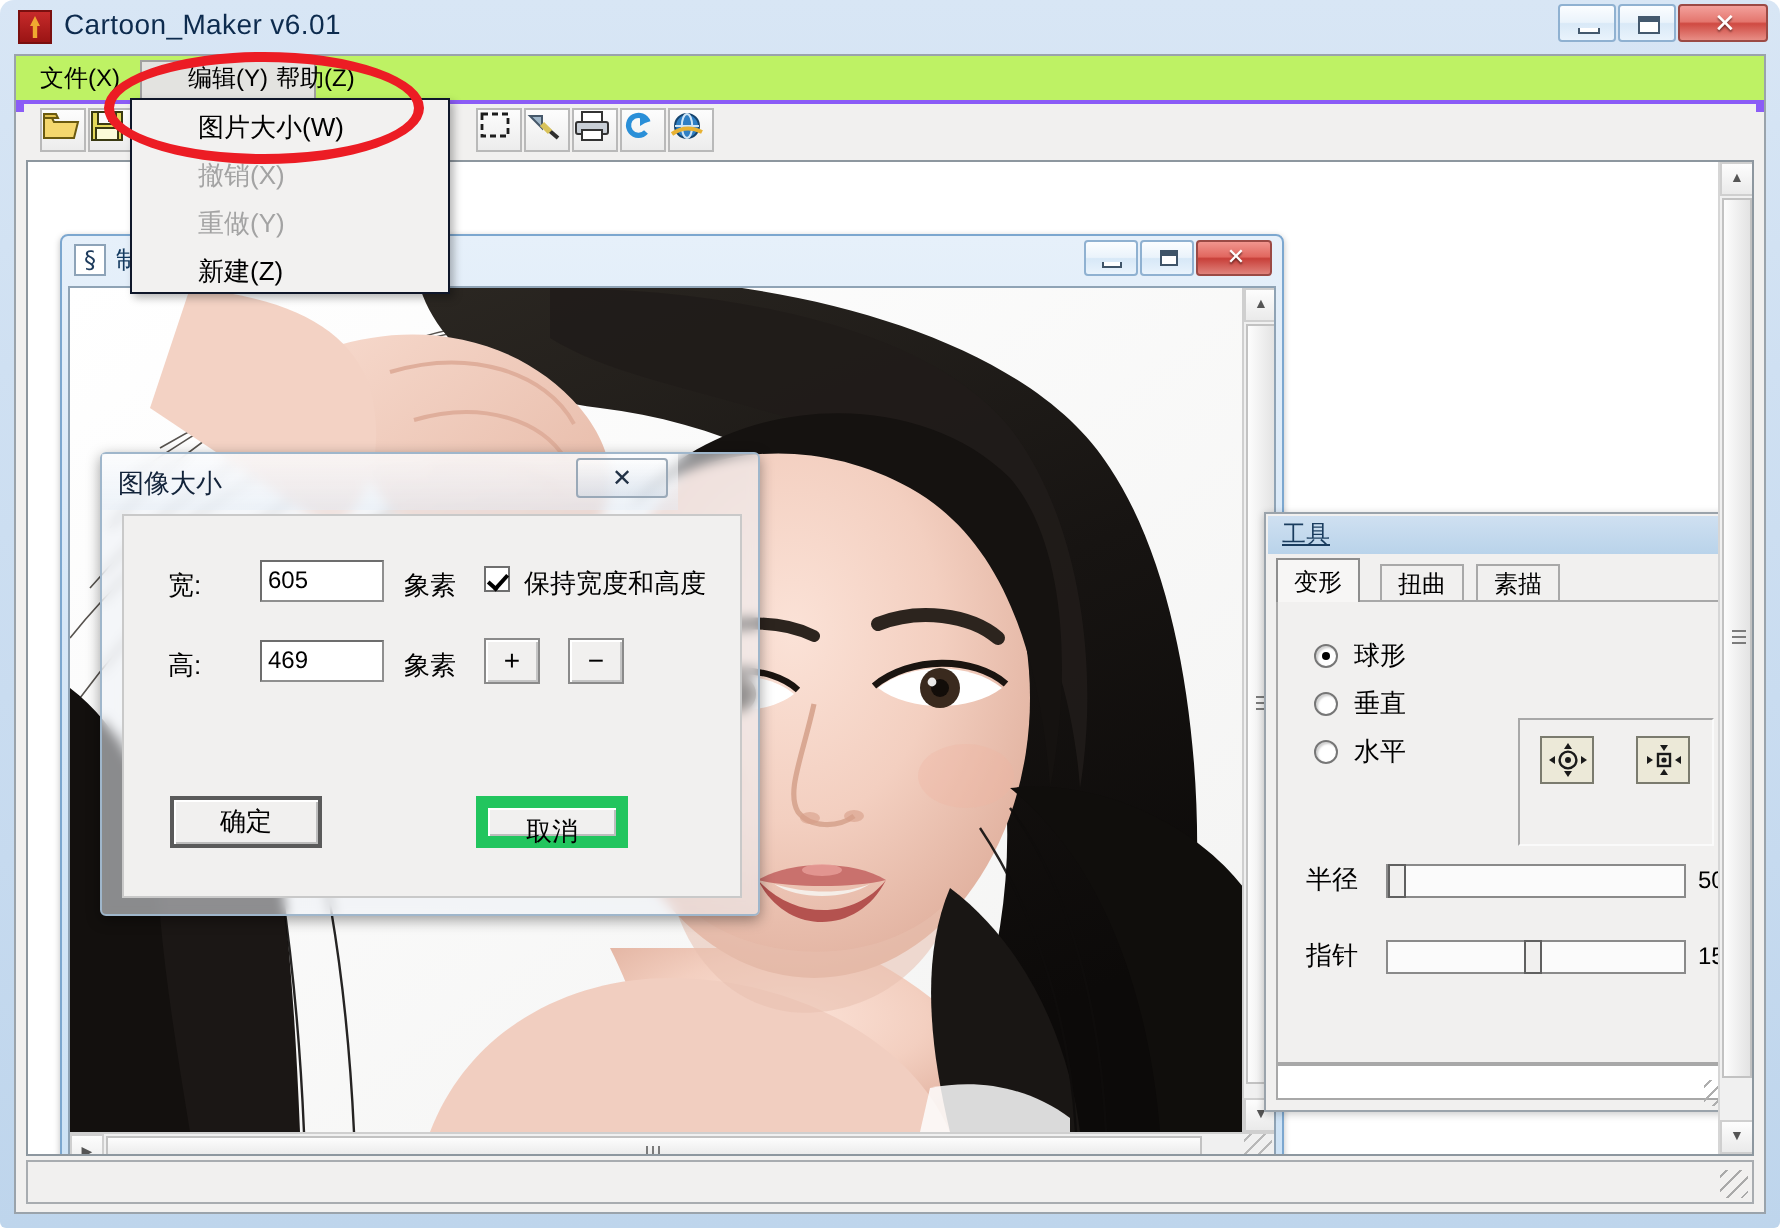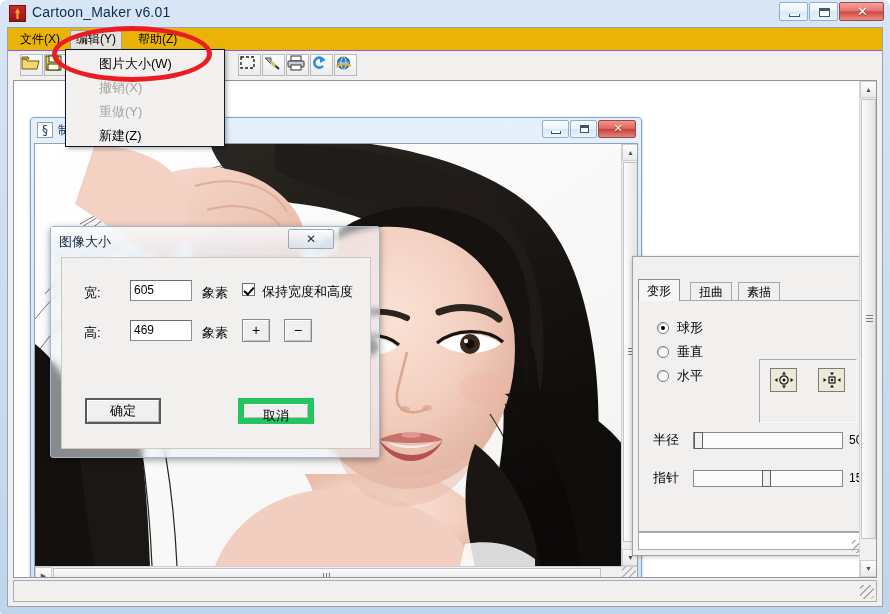--- a/index.html
+++ b/index.html
@@ -76,33 +76,33 @@
   .client {
     position: absolute; left: 7px; top: 27px; width: 876px; height: 580px;
     background: #f1f0ef;
     border: 1px solid #9aa3ab;
     box-sizing: border-box;
   }
 
   
   .menubar {
     position: absolute; left: 0; top: 0; width: 874px; height: 22px;
-    background: #eab308;
-    border-bottom: 1px solid #8b5cf6;
+    background: #bef264;
+    border-bottom: 6px solid #8b5cf6;
   }
   .menu-item {
     position: absolute; top: 2px; height: 18px; line-height: 18px;
     padding: 0 6px; font-size: 12px; color: #000;
     white-space: nowrap;
   }
   .menu-item.active {
     background: #e3e3e0;
     border: 1px solid #a0a0a0;
     border-bottom: 1px solid #e3e3e0;
-    padding: 0 5px; line-height: 16px;
+    padding: 0 23px; line-height: 16px;
   }
 
   
   .toolbar {
     position: absolute; left: 4px; top: 24px; width: 866px; height: 26px;
     background: #f1f0ef;
   }
   .tb-group {
     position: absolute; top: 0; height: 26px;
     display: flex; align-items: center;
@@ -632,20 +632,23 @@
             <div class="sb-thumb-h" style="left:18px; width:548px;">
               <div class="sb-grip-h"></div>
             </div>
             <div class="sb-arrow" style="right:0; top:0;">▶</div>
           </div>
           <div class="grip-corner"></div>
         </div>
       </div>
 
       <div class="tools">
+        <div class="tools-caption">
+          <span>工具</span>
+        </div>
 
         <div class="tabstrip">
           <div class="tab sel" style="left:0;">变形</div>
           <div class="tab" style="left:52px;">扭曲</div>
           <div class="tab" style="left:100px;">素描</div>
         </div>
 
         <div class="tabpage">
           <div class="radio-row" style="top:18px;">
             <div class="radio on"></div>

